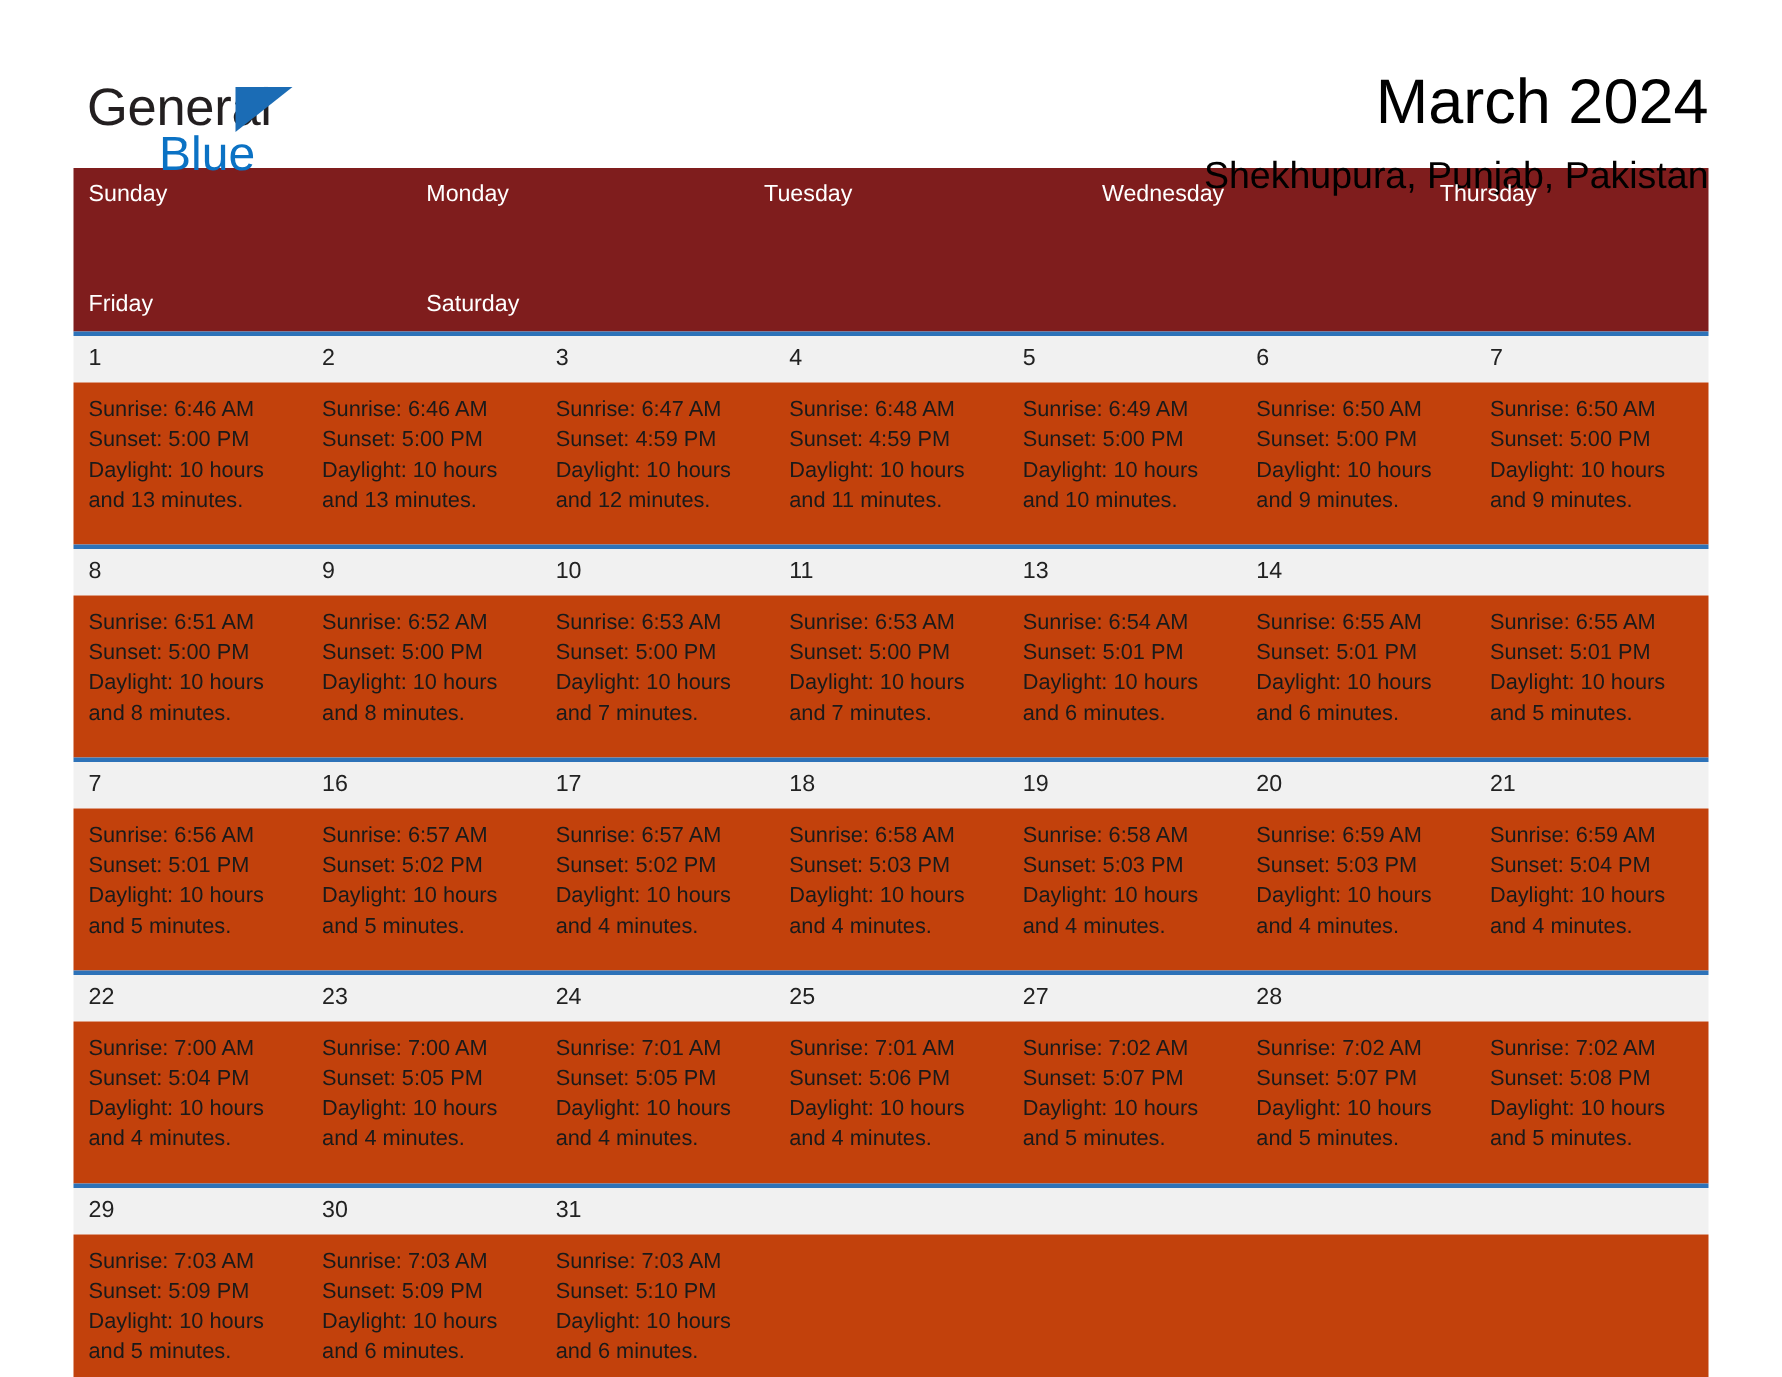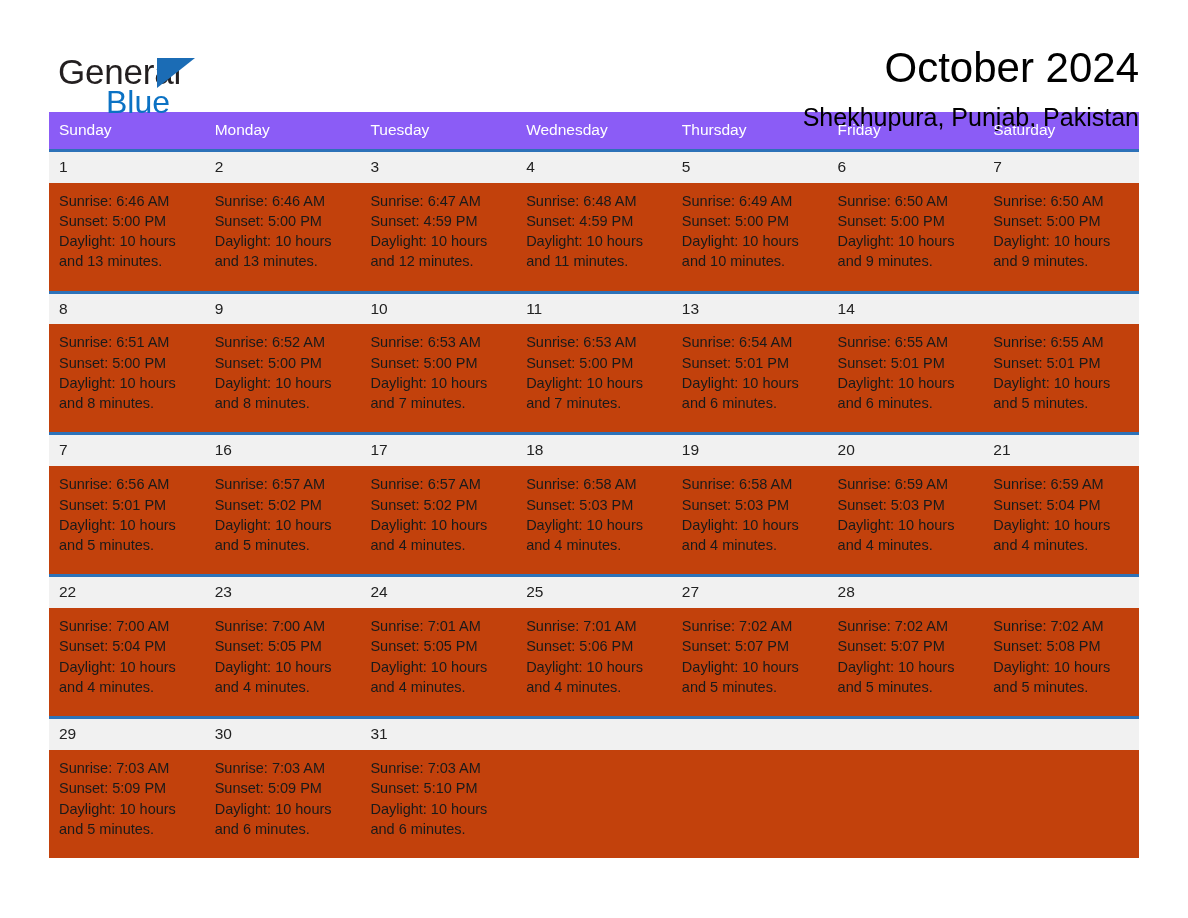--- a/index.html
+++ b/index.html
@@ -86,22 +86,23 @@
     line-height: 1.1;
   }
 
   
   .calendar {
     margin: 0 49px 0 49px;
     width: 1090px;
   }
   .weekday-row {
     display: grid;
-    grid-template-columns: repeat(7, 1fr);
-    background: #8b5cf6;
+    grid-template-columns: repeat(5, 1fr);
+    background: #7f1d1d;
+    gap: 36px;
   }
   .weekday {
     color: #ffffff;
     font-size: 15.5px;
     padding: 9px 0 9px 10px;
     line-height: 1.2;
     white-space: nowrap;
   }
   .week {
     border-top: 3px solid #2d72b8;
@@ -140,21 +141,21 @@
 
 <div class="page">
 
   <div class="header">
     <div class="logo">
       <span class="logo-general">General</span>
       <span class="logo-tri"></span>
       <span class="logo-blue">Blue</span>
     </div>
     <div class="title-block">
-      <h1 class="cal-title">October 2024</h1>
+      <h1 class="cal-title">March 2024</h1>
       <div class="cal-sub">Shekhupura, Punjab, Pakistan</div>
     </div>
   </div>
 
   <div class="calendar">
 
     <div class="weekday-row">
       <div class="weekday">Sunday</div>
       <div class="weekday">Monday</div>
       <div class="weekday">Tuesday</div>

